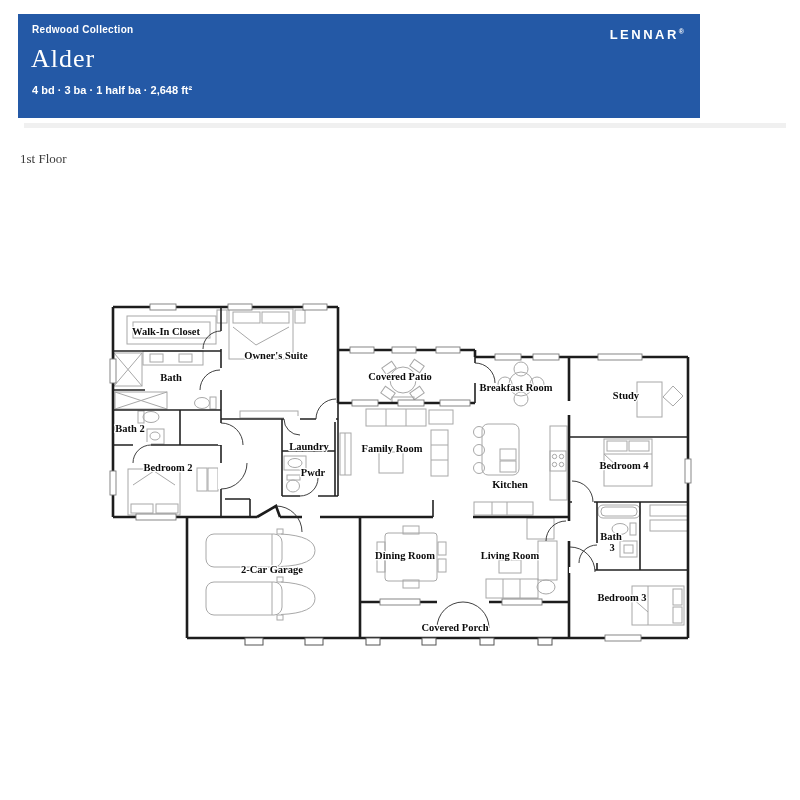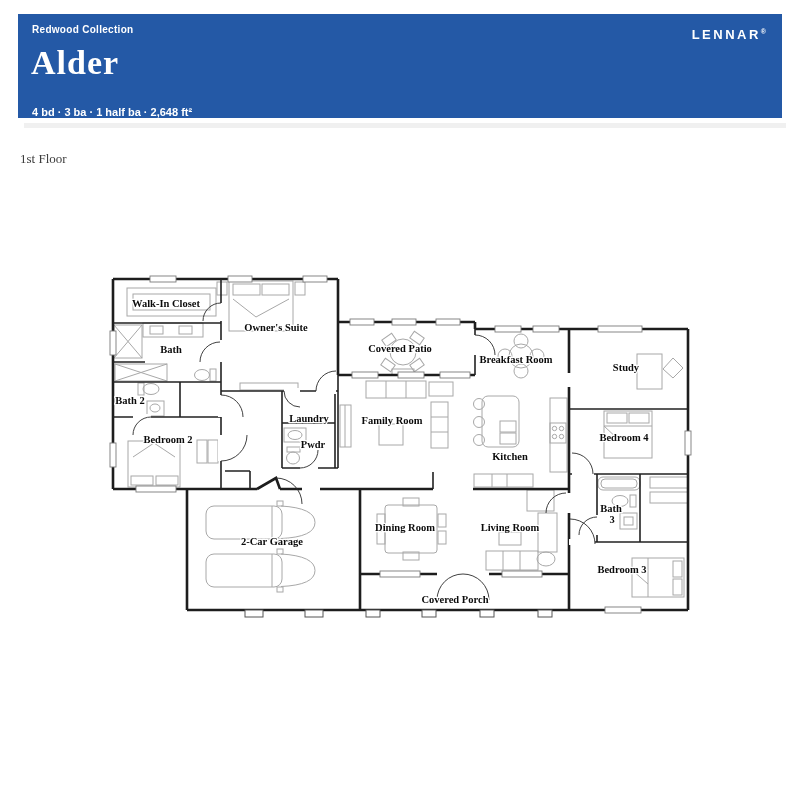--- a/index.html
+++ b/index.html
@@ -1,30 +1,30 @@
 <!DOCTYPE html>
 <html><head>
 <meta charset="utf-8">
 <style>
   html,body{margin:0;padding:0;background:#ffffff;}
   #stage{position:relative;width:800px;height:800px;background:#ffffff;overflow:hidden;
          font-family:"Liberation Sans",sans-serif;}
-  .banner{position:absolute;left:18px;top:14px;width:764px;height:104px;background:#2459a6;}
+  .banner{position:absolute;left:18px;top:14px;width:682px;height:104px;background:#2459a6;}
   .collection{position:absolute;left:14px;top:10px;font-size:10px;font-weight:bold;
               letter-spacing:.3px;color:#ffffff;}
   .plan-name{position:absolute;left:13px;top:30px;font-family:"Liberation Serif",serif;
-             font-size:34px;font-weight:700;letter-spacing:1px;color:#ffffff;}
-  .specs{position:absolute;left:14px;top:70px;font-size:11px;font-weight:bold;color:#ffffff;margin-top:22px;}
+             font-size:26px;font-weight:400;letter-spacing:1px;color:#ffffff;}
+  .specs{position:absolute;left:14px;top:70px;font-size:11px;font-weight:bold;color:#ffffff;}
   .brand{position:absolute;right:16px;top:13px;font-size:13px;font-weight:bold;
          letter-spacing:2.5px;color:#ffffff;}
   .brand sup{font-size:7px;letter-spacing:0;}
   .divider{position:absolute;left:24px;top:123px;width:762px;height:5px;background:#f0f0f0;}
   .floor-label{position:absolute;left:20px;top:151px;font-family:"Liberation Serif",serif;
                font-size:13px;color:#3c3c3c;}
-  .plan-wrap{position:absolute;left:100px;top:270px;width:600px;height:352px;}
+  .plan-wrap{position:absolute;left:100px;top:298px;width:600px;height:352px;}
   svg text.room{font-family:"Liberation Serif",serif;font-size:10.5px;font-weight:bold;
                 fill:#0b0b0b;text-anchor:middle;paint-order:stroke;stroke:#ffffff;
                 stroke-width:2.5px;stroke-linejoin:round;}
 </style>
 </head>
 <body>
 
 <div id="stage">
 
   <div class="banner">

